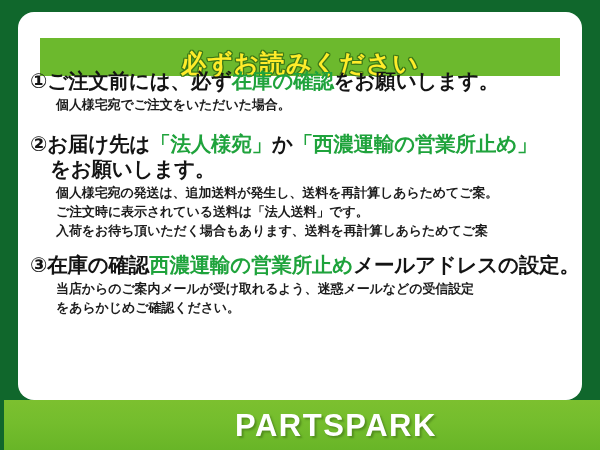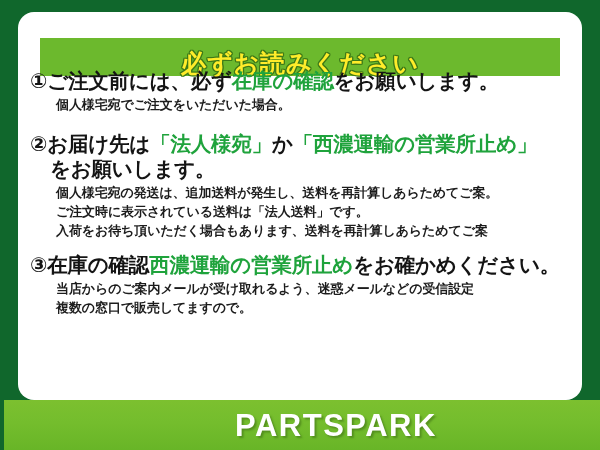--- a/index.html
+++ b/index.html
@@ -162,24 +162,24 @@
         <div class="heading"><span class="num">②</span><span>お届け先は</span><span class="hl">「法人様宛」</span><span>か</span><span class="hl">「西濃運輸の営業所止め」</span></div>
         <div class="heading-indent">をお願いします。</div>
         <div class="body-text">
           <span class="ln">個人様宅宛の発送は、追加送料が発生し、送料を再計算しあらためてご案。</span>
           <span class="ln">ご注文時に表示されている送料は「法人送料」です。</span>
           <span class="ln">入荷をお待ち頂いただく場合もあります、送料を再計算しあらためてご案</span>
         </div>
       </div>
 
       <div class="section sec3">
-        <div class="heading"><span class="num">③</span><span>在庫の確認</span><span class="hl">西濃運輸の営業所止め</span><span>をお確かめください。</span></div>
+        <div class="heading"><span class="num">③</span><span>在庫の確認</span><span class="hl">西濃運輸の営業所止め</span><span>メールアドレスの設定。</span></div>
         <div class="body-text">
           <span class="ln">当店からのご案内メールが受け取れるよう、迷惑メールなどの受信設定</span>
-          <span class="ln">複数の窓口で販売してますので。</span>
+          <span class="ln">をあらかじめご確認ください。</span>
         </div>
       </div>
 
     </div>
   </div>
 
   <div class="footer">
     <span class="brand">PARTSPARK</span>
   </div>
 

